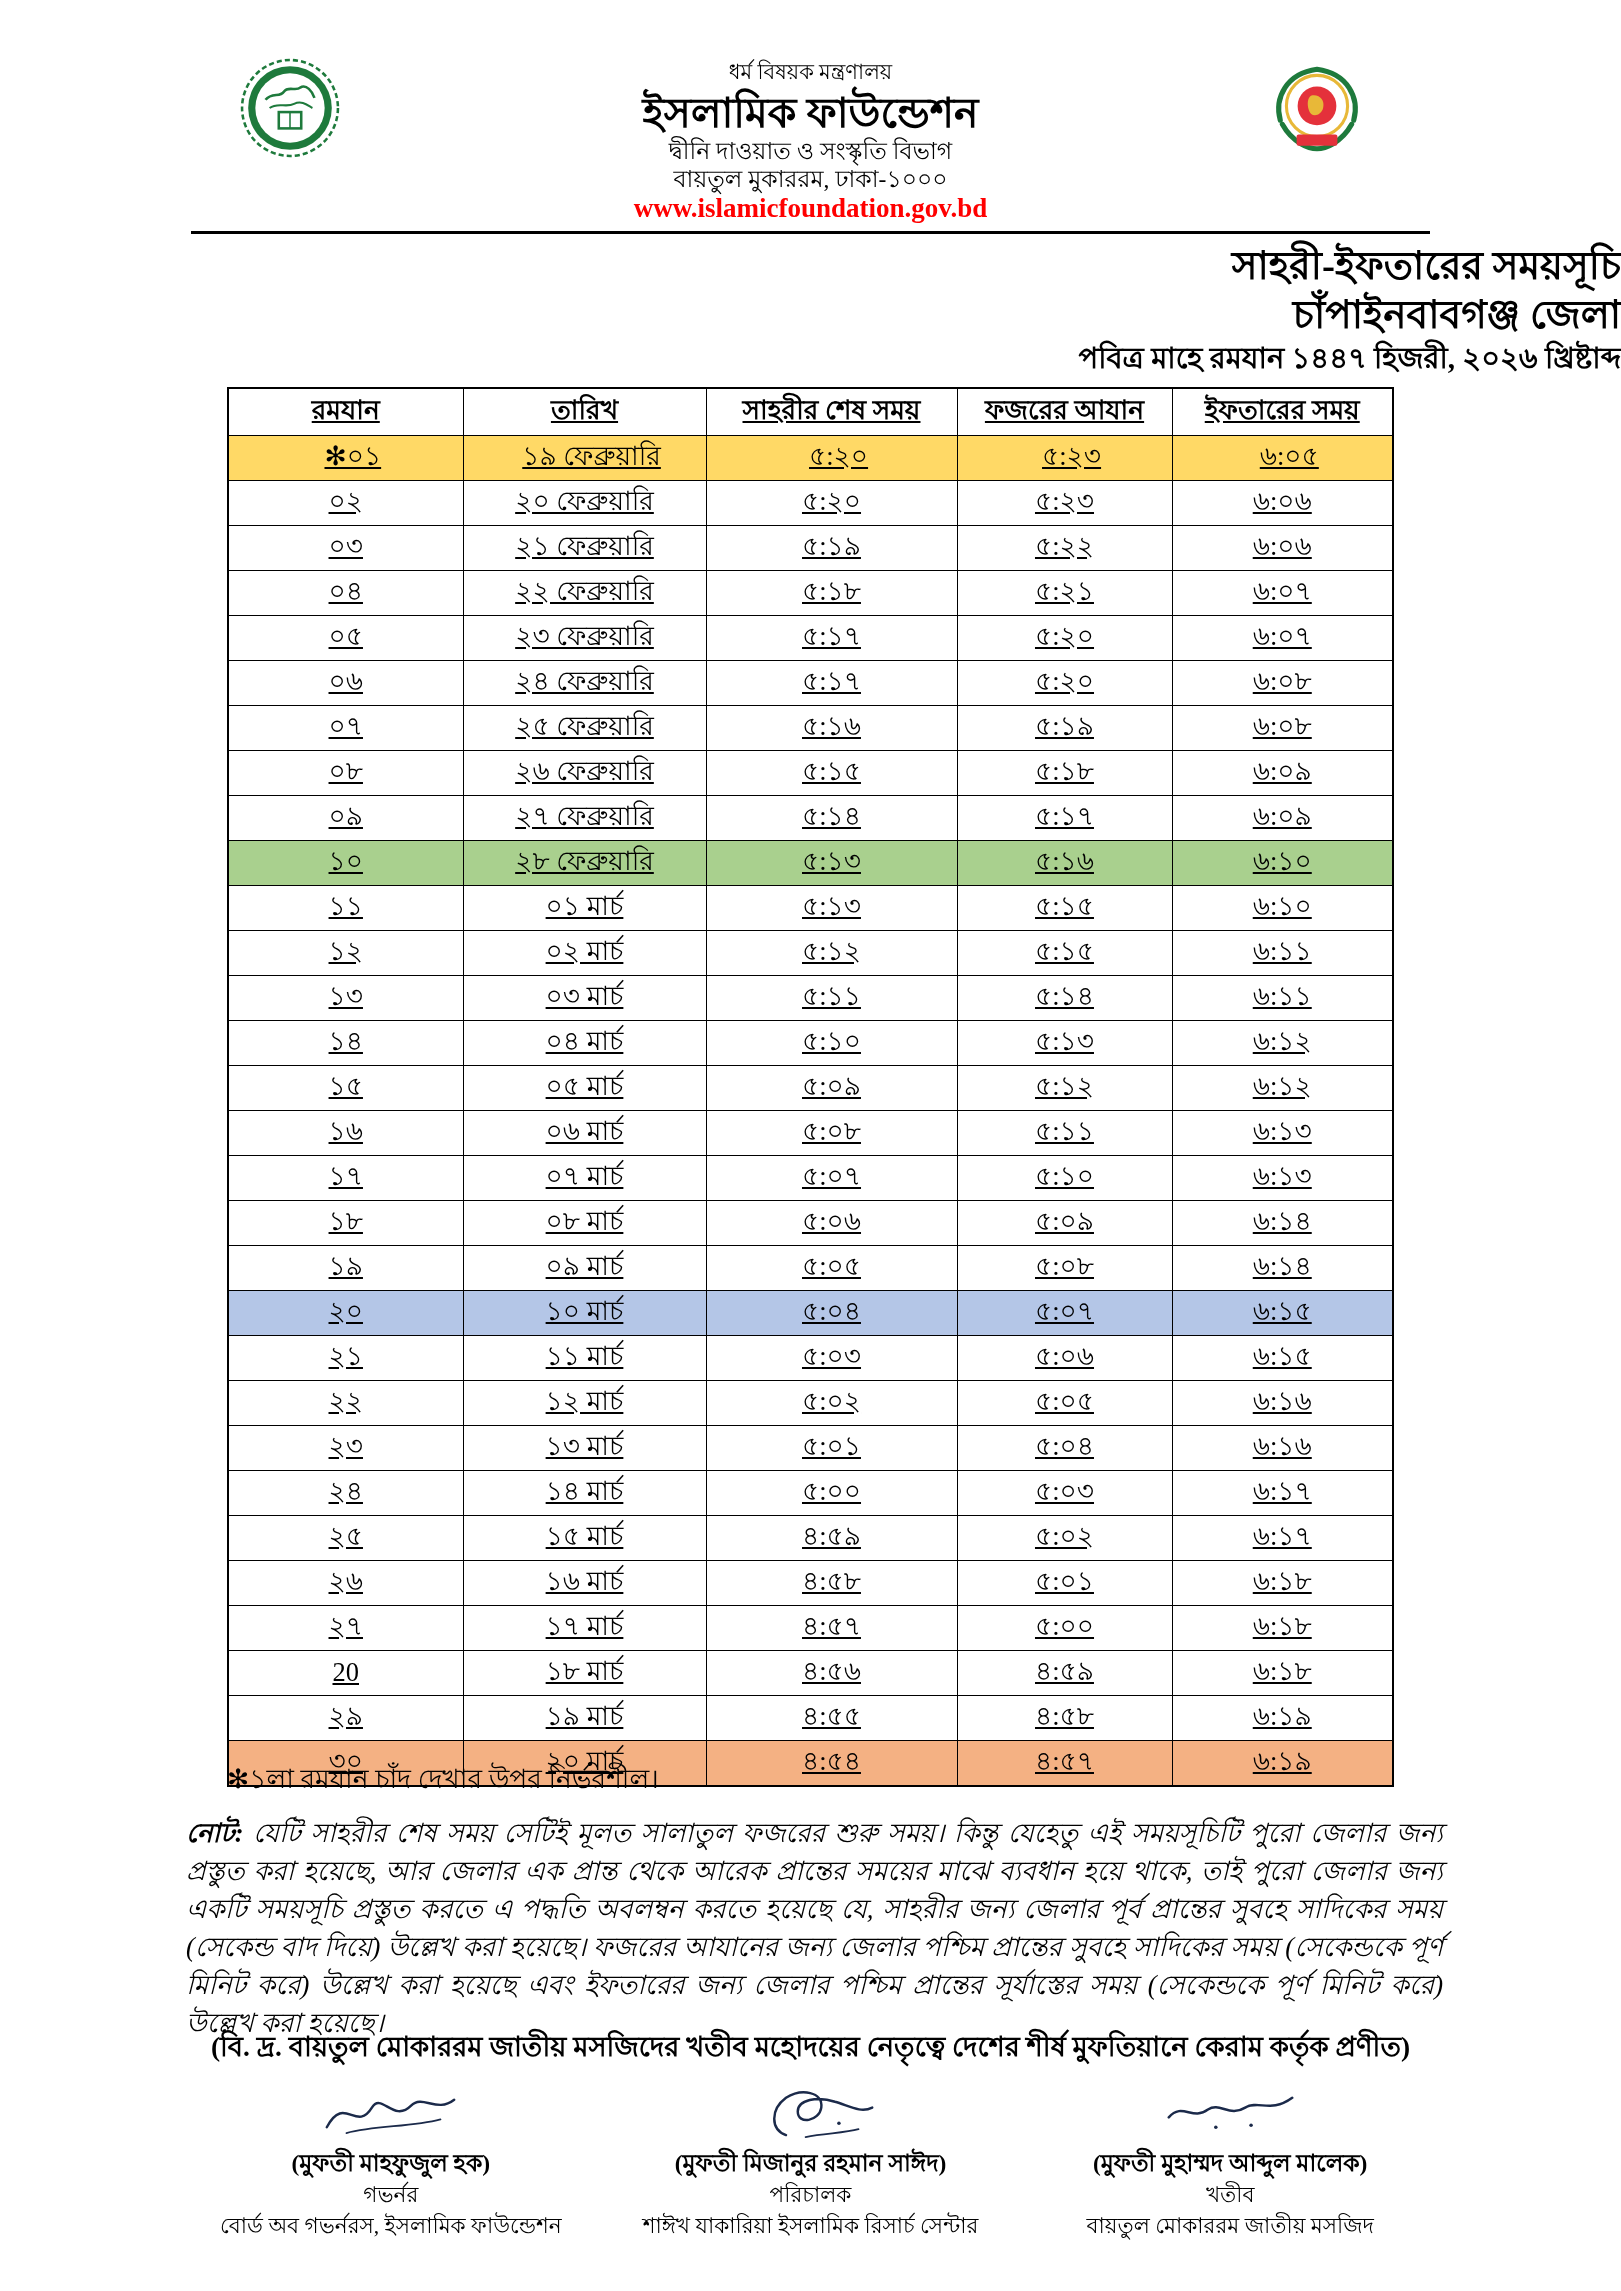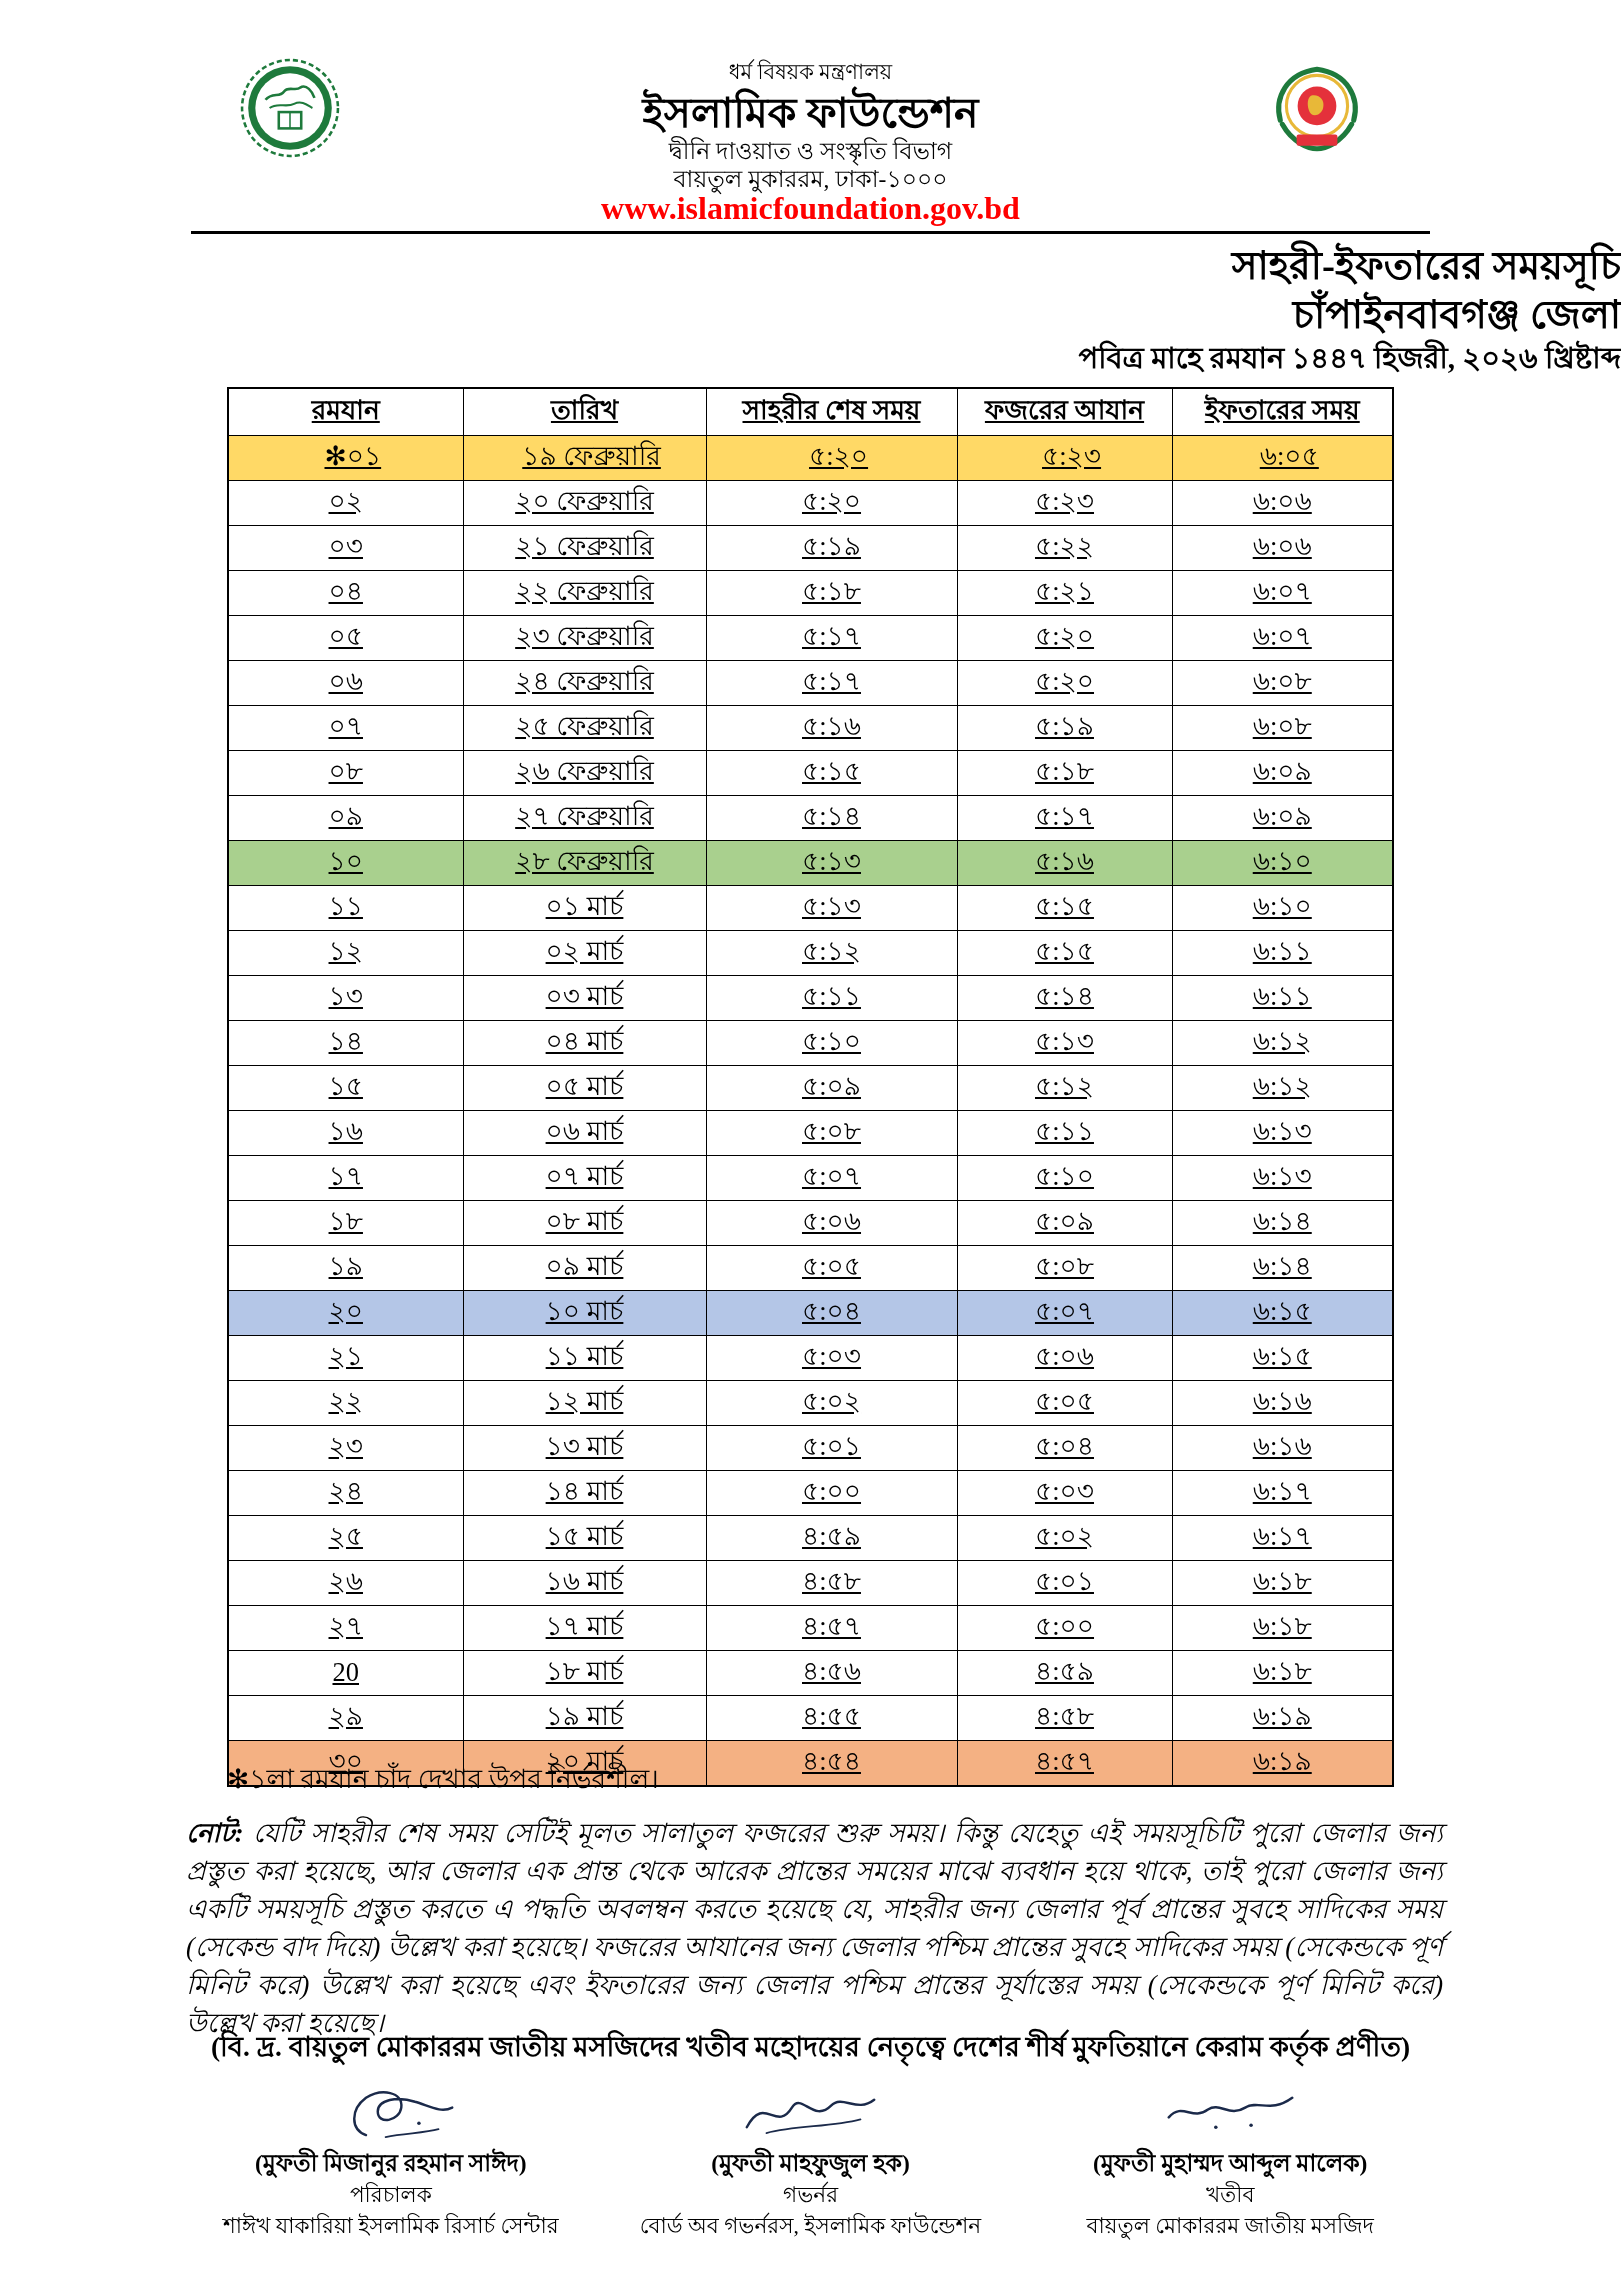--- a/index.html
+++ b/index.html
@@ -17,21 +17,21 @@
 
   
   .letterhead {
     position: absolute; top: 55px; left: 181px; width: 1259px;
     text-align: center; line-height: 1;
   }
   .lh-ministry { font-size: 21px; font-weight: normal; line-height: 35px; }
   .lh-org      { font-size: 41px; font-weight: bold; line-height: 47px; }
   .lh-dept     { font-size: 23.5px; line-height: 28px; }
   .lh-addr     { font-size: 23.5px; line-height: 28px; }
-  .lh-web      { font-size: 32px; font-weight: bold; line-height: 31px; color: var(--website_red); }
+  .lh-web      { font-size: 27px; font-weight: bold; line-height: 31px; color: var(--website_red); }
 
   .logo { position: absolute; top: 57px; width: 102px; height: 102px; }
   .logo.left  { left: 239px; }
   .logo.right { left: 1266px; }
   .logo svg { width: 100%; height: 100%; }
 
   .rule {
     position: absolute; top: 231px; left: 191px; width: 1239px;
     border: 0; border-top: 3.9px solid #000; margin: 0;
   }
@@ -378,40 +378,40 @@
     <b>নোট:</b><span> যেটি সাহরীর শেষ সময় সেটিই মূলত সালাতুল ফজরের শুরু সময়। কিন্তু যেহেতু এই সময়সূচিটি পুরো জেলার জন্য প্রস্তুত করা হয়েছে, আর জেলার এক প্রান্ত থেকে আরেক প্রান্তের সময়ের মাঝে ব্যবধান হয়ে থাকে, তাই পুরো জেলার জন্য একটি সময়সূচি প্রস্তুত করতে এ পদ্ধতি অবলম্বন করতে হয়েছে যে, সাহরীর জন্য জেলার পূর্ব প্রান্তের সুবহে সাদিকের সময় (সেকেন্ড বাদ দিয়ে) উল্লেখ করা হয়েছে। ফজরের আযানের জন্য জেলার পশ্চিম প্রান্তের সুবহে সাদিকের সময় (সেকেন্ডকে পূর্ণ মিনিট করে) উল্লেখ করা হয়েছে এবং ইফতারের জন্য জেলার পশ্চিম প্রান্তের সূর্যাস্তের সময় (সেকেন্ডকে পূর্ণ মিনিট করে) উল্লেখ করা হয়েছে।</span>
   </div>
 
   <div class="attribution">(বি. দ্র. বায়তুল মোকাররম জাতীয় মসজিদের খতীব মহোদয়ের নেতৃত্বে দেশের শীর্ষ মুফতিয়ানে কেরাম কর্তৃক প্রণীত)</div>
 
   <div class="signatures">
 
     <div class="sig-block">
       <div class="sig-mark">
         <svg viewBox="0 0 150 60" aria-hidden="true">
+          <path d="M10 44 C28 10 40 50 56 24 C66 8 78 40 96 22 C108 10 122 30 140 16" fill="none" stroke="#1b2a4a" stroke-width="2.5" stroke-linecap="round"></path>
+          <path d="M30 50 C60 42 96 44 126 36" fill="none" stroke="#1b2a4a" stroke-width="1.8" stroke-linecap="round"></path>
+        </svg>
+      </div>
+      <div class="sig-name">(মুফতী মাহফুজুল হক)</div>
+      <div class="sig-role">গভর্নর</div>
+      <div class="sig-org">বোর্ড অব গভর্নরস, ইসলামিক ফাউন্ডেশন</div>
+    </div>
+
+    <div class="sig-block">
+      <div class="sig-mark">
+        <svg viewBox="0 0 150 60" aria-hidden="true">
           <path d="M50 52 C34 46 34 26 50 14 C66 4 88 8 86 24 C84 38 62 42 62 28 C62 16 82 12 100 18 C114 22 126 30 138 24" fill="none" stroke="#1b2a4a" stroke-width="2.5" stroke-linecap="round"></path>
           <path d="M70 54 C90 50 110 50 124 46" fill="none" stroke="#1b2a4a" stroke-width="1.8" stroke-linecap="round"></path>
           <circle cx="104" cy="40" r="1.8" fill="#1b2a4a"></circle>
         </svg>
       </div>
       <div class="sig-name">(মুফতী মিজানুর রহমান সাঈদ)</div>
       <div class="sig-role">পরিচালক</div>
       <div class="sig-org">শাঈখ যাকারিয়া ইসলামিক রিসার্চ সেন্টার</div>
-    </div>
-
-    <div class="sig-block">
-      <div class="sig-mark">
-        <svg viewBox="0 0 150 60" aria-hidden="true">
-          <path d="M10 44 C28 10 40 50 56 24 C66 8 78 40 96 22 C108 10 122 30 140 16" fill="none" stroke="#1b2a4a" stroke-width="2.5" stroke-linecap="round"></path>
-          <path d="M30 50 C60 42 96 44 126 36" fill="none" stroke="#1b2a4a" stroke-width="1.8" stroke-linecap="round"></path>
-        </svg>
-      </div>
-      <div class="sig-name">(মুফতী মাহফুজুল হক)</div>
-      <div class="sig-role">গভর্নর</div>
-      <div class="sig-org">বোর্ড অব গভর্নরস, ইসলামিক ফাউন্ডেশন</div>
     </div>
 
     <div class="sig-block">
       <div class="sig-mark">
         <svg viewBox="0 0 150 60" aria-hidden="true">
           <path d="M12 34 C26 18 36 38 52 26 C64 18 74 34 90 24 C104 16 116 30 138 14" fill="none" stroke="#1b2a4a" stroke-width="2.5" stroke-linecap="round"></path>
           <circle cx="60" cy="44" r="1.8" fill="#1b2a4a"></circle>
           <circle cx="96" cy="42" r="1.8" fill="#1b2a4a"></circle>
         </svg>
       </div>

